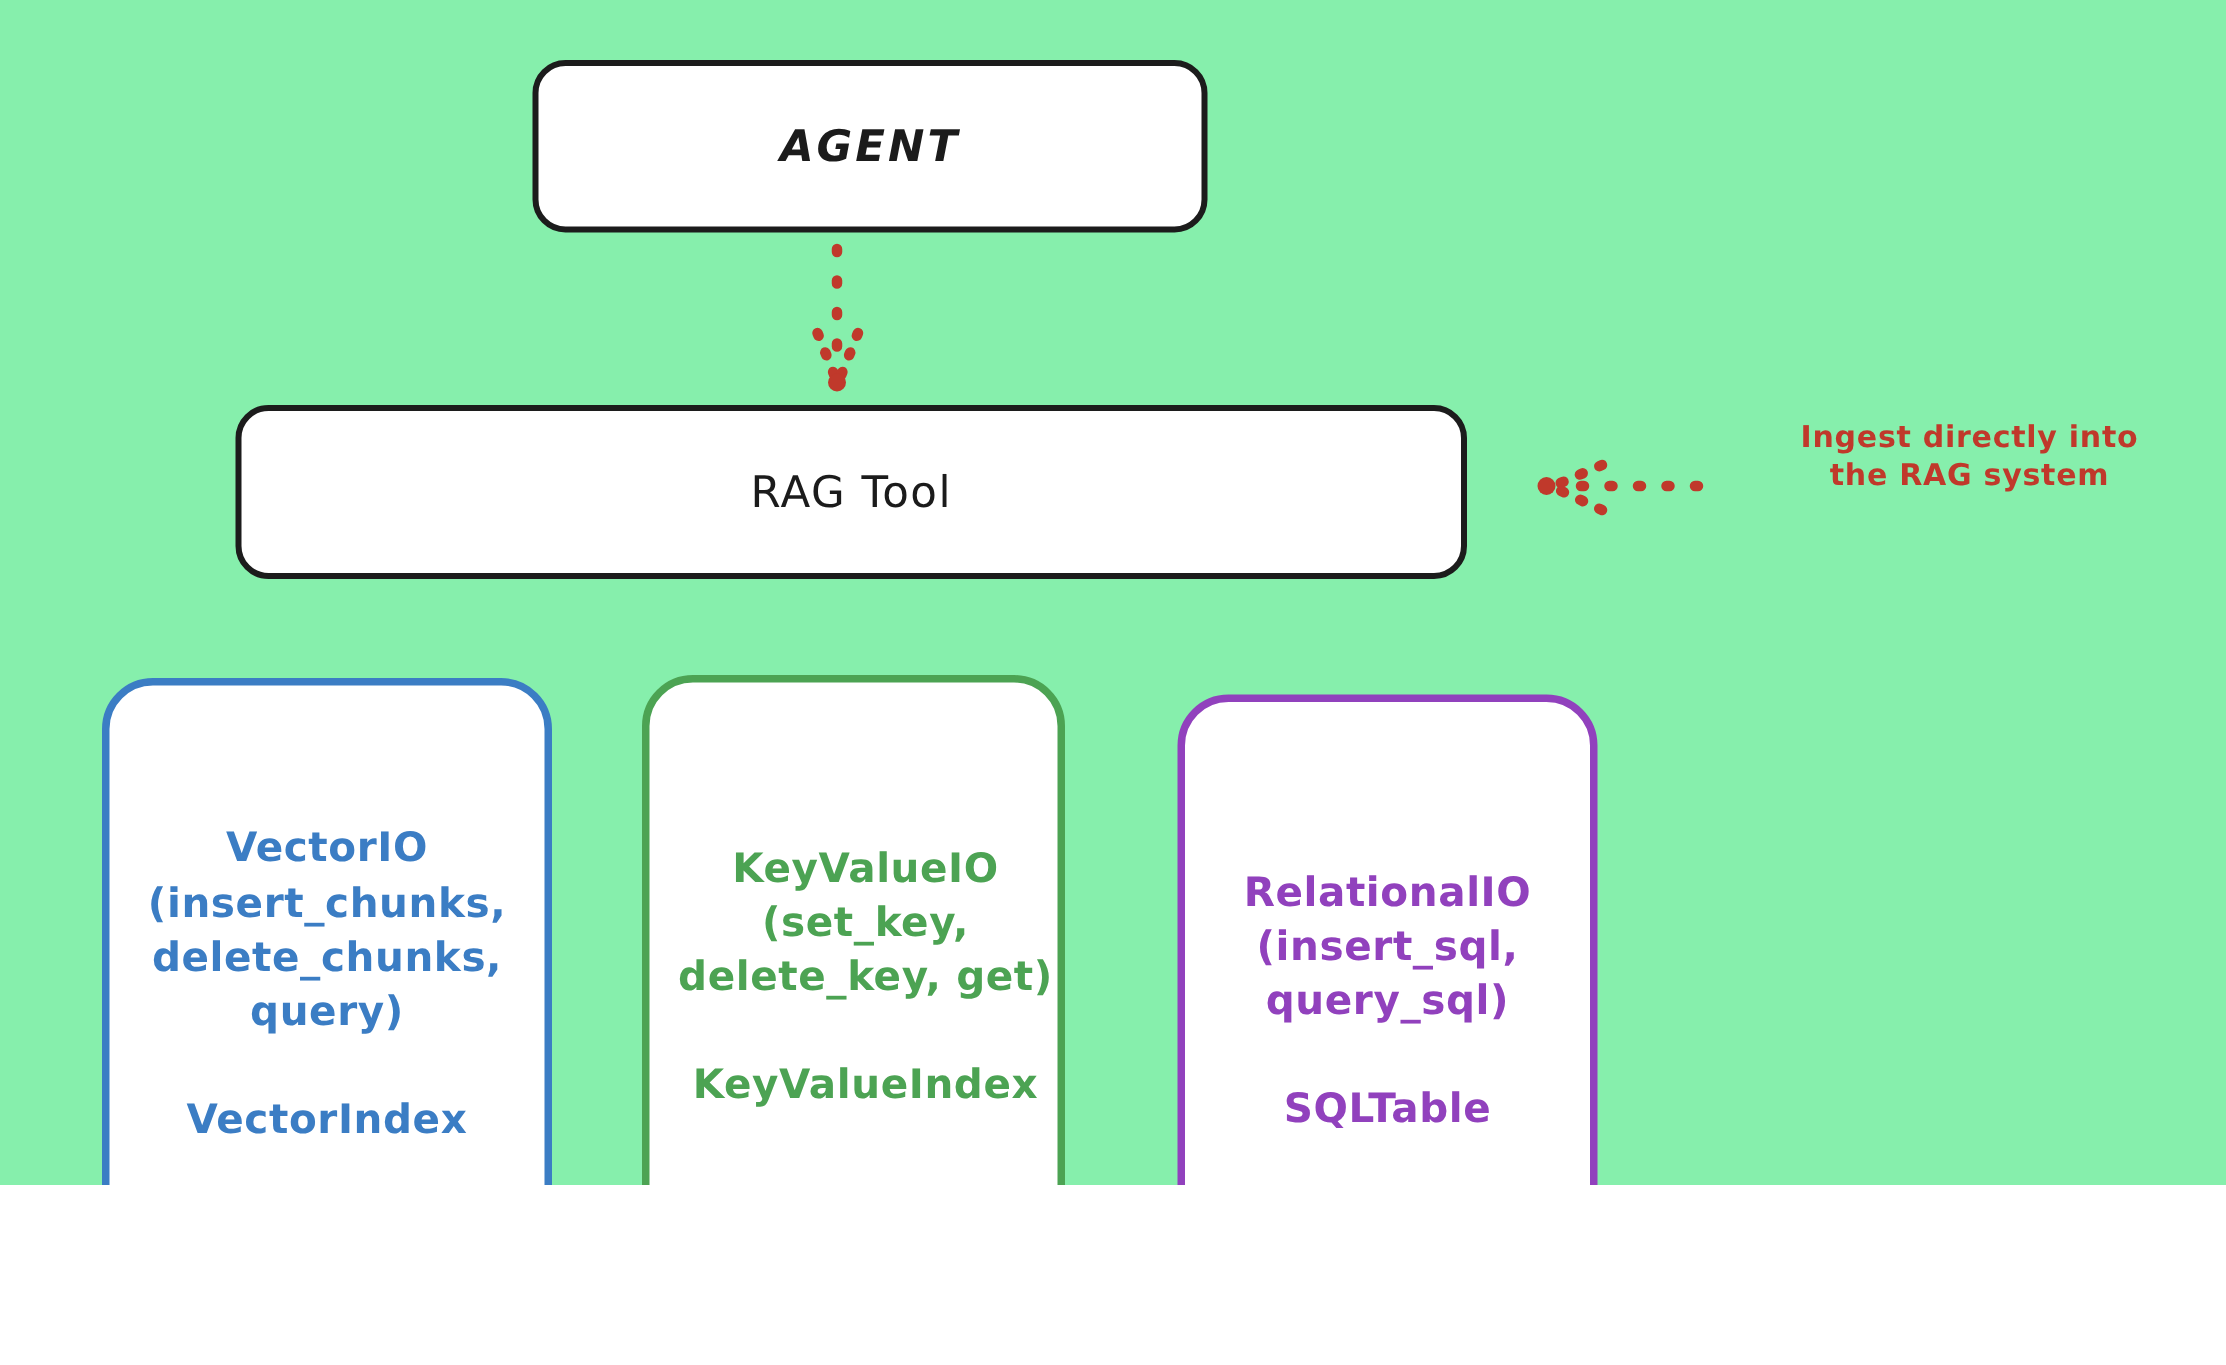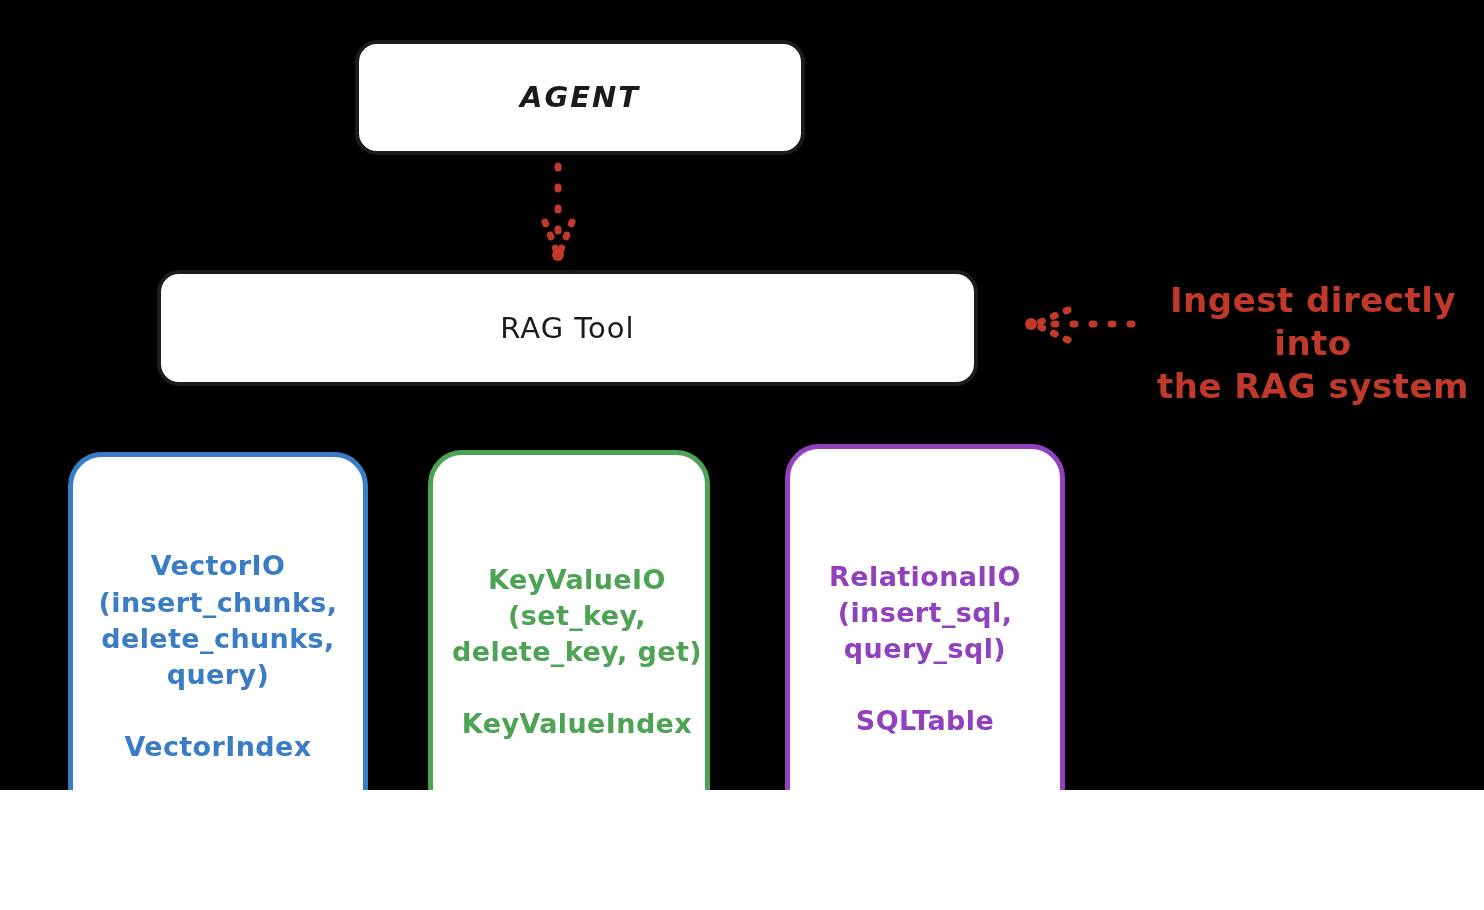--- a/index.html
+++ b/index.html
@@ -7,21 +7,21 @@
     padding: 0;
     background: #ffffff;
   }
   body {
     font-family: "DejaVu Sans", sans-serif;
   }
   #canvas {
     position: relative;
     width: 1484px;
     height: 790px;
-    background: #000000;
+    background: #86efac;
     overflow: hidden;
   }
 
   
   .node {
     position: absolute;
     box-sizing: border-box;
     background: #ffffff;
     display: flex;
     align-items: center;
@@ -72,21 +72,21 @@
   #node-relationalio { border-color: #9141bd; }
   #node-relationalio .node-text { color: #9141bd; }
 
   
   #annotation-text {
     position: absolute;
     left: 1148px;
     top: 279px;
     width: 330px;
     color: #c0392b;
-    font-size: 34px;
+    font-size: 20px;
     font-weight: 600;
     line-height: 1.26;
     text-align: center;
     white-space: pre-line;
     letter-spacing: 0.5px;
   }
 
   
   #arrow-layer {
     position: absolute;
@@ -119,21 +119,21 @@
   </div>
 
   <div class="node box-provider" id="node-keyvalueio" style="left:428px; top:450px; width:282px; height:404px;">
     <span class="node-text">KeyValueIO
 (set_key,
 delete_key, get)
 
 KeyValueIndex</span>
   </div>
 
-  <div class="node box-provider" id="node-relationalio" style="left:785px; top:444px; width:280px; height:410px;">
+  <div class="node box-provider" id="node-relationalio" style="left:785px; top:463px; width:280px; height:410px;">
     <span class="node-text">RelationalIO
 (insert_sql,
 query_sql)
 
 SQLTable</span>
   </div>
 
   <div id="annotation-text">Ingest directly into
 the RAG system</div>
 

